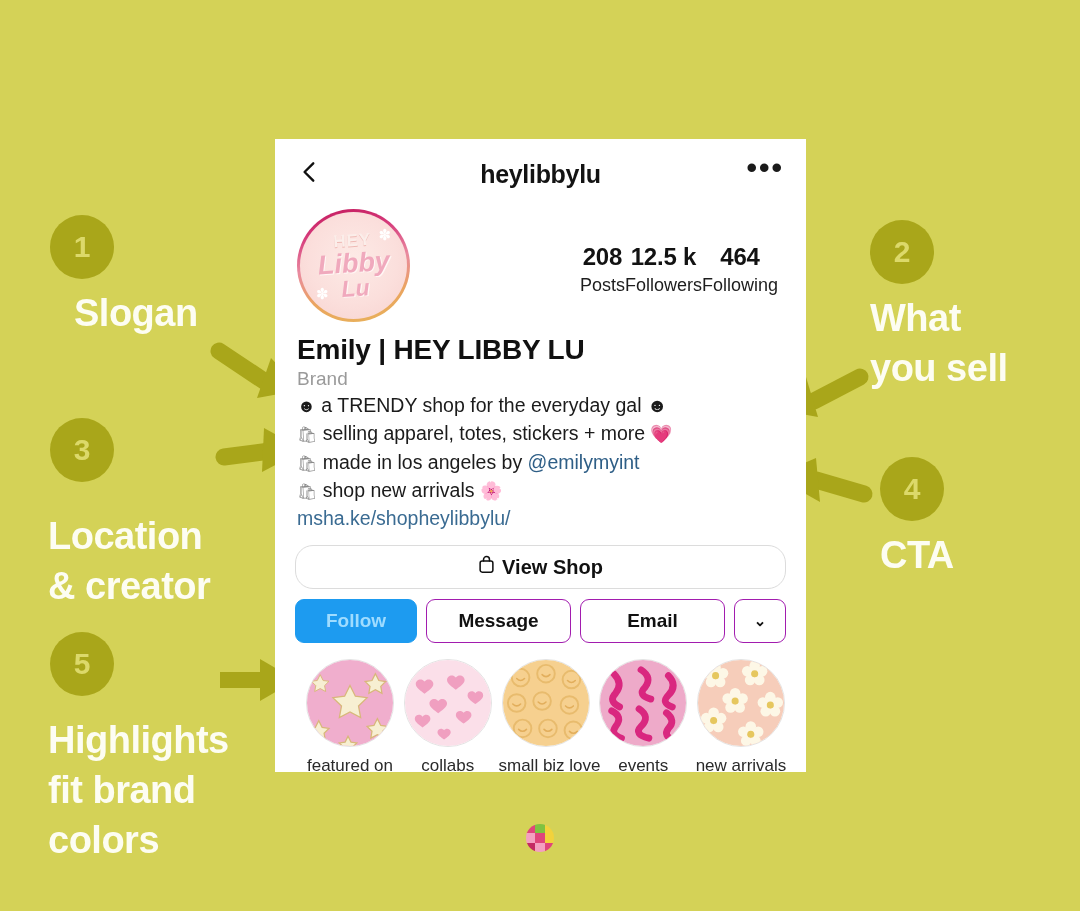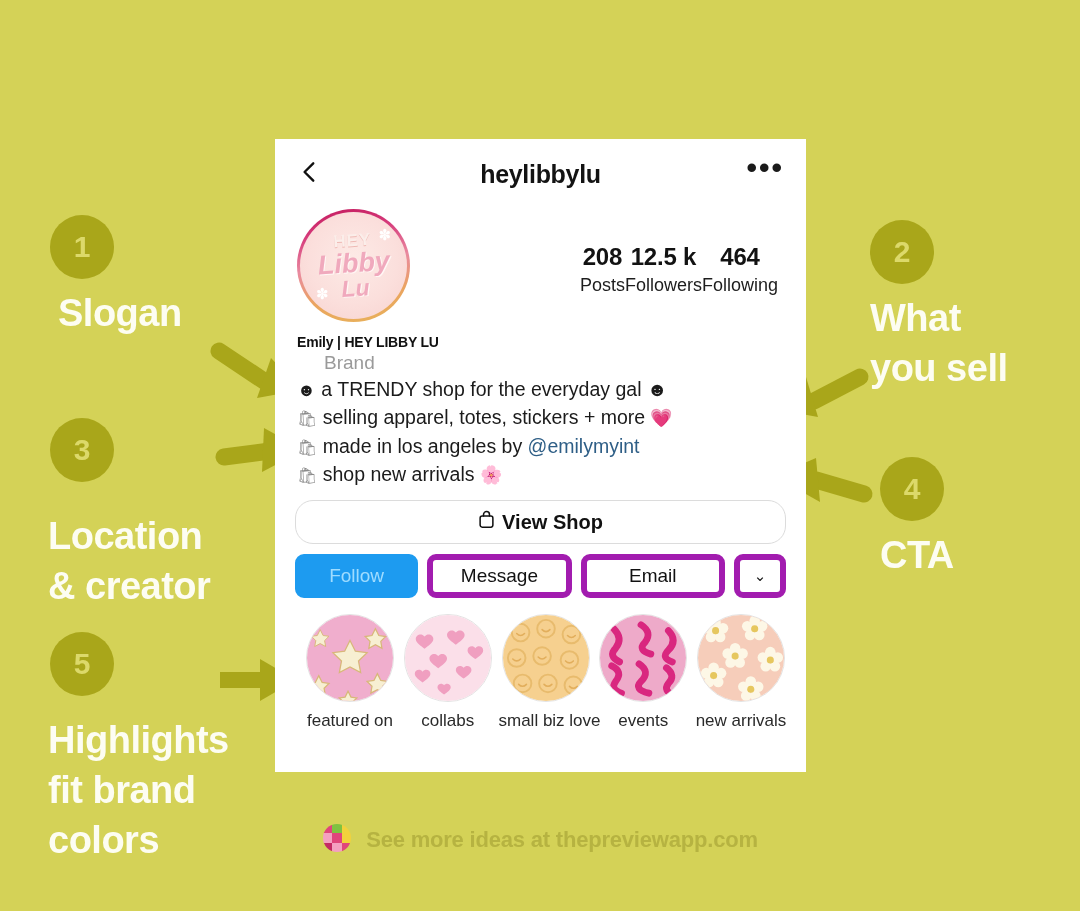--- a/index.html
+++ b/index.html
@@ -110,24 +110,24 @@
   .stat .num {
     font-size: 24px; font-weight: 700; color: #121212;
     letter-spacing: -0.2px;
   }
   .stat .lbl {
     font-size: 18px; color: #1d1d1d; margin-top: 4px;
   }
 
   .bio { padding: 12px 22px 0 22px; }
   .bio-name {
-    font-size: 14px; font-weight: 700; color: #111;
+    font-size: 28px; font-weight: 700; color: #111;
     letter-spacing: -0.2px; margin-bottom: 2px;
   }
-  .bio-cat { font-size: 19px; color: #9a9a9a; margin-bottom: 1px; margin-left: 27px; }
+  .bio-cat { font-size: 19px; color: #9a9a9a; margin-bottom: 1px; }
   .bio-line {
     font-size: 19.5px; color: #1b1b1b; line-height: 1.45;
     white-space: nowrap;
   }
   .bio-line .lead { color: #8b8b8b; font-size: 16px; }
   .mention { color: #2e5e86; margin-top: 8px; }
   .bio-link {
     font-size: 19.5px; color: #3a6b92; line-height: 1.5;
   }
   .emoji { font-size: 18px; }
@@ -138,22 +138,22 @@
     border: 1px solid #dcdcdc; border-radius: 18px;
     background: #fff;
     display: flex; align-items: center; justify-content: center;
     gap: 7px;
     font-size: 20px; font-weight: 700; color: #111;
   }
   .btn-row { display: flex; gap: 9px; margin-top: 10px; }
   .btn {
     height: 44px; border-radius: 9px;
     display: flex; align-items: center; justify-content: center;
-    font-size: 19px; font-weight: 400;
-    border: 6px solid #a21caf; background: #fff; color: #111;
+    font-size: 19px; font-weight: 700;
+    border: 1px solid #a21caf; background: #fff; color: #111;
   }
   .btn.follow {
     background: #1d9bf0; border-color: #1d9bf0; color: #9fdcff;
     flex: 1.05;
   }
   .btn.message { flex: 1.25; }
   .btn.email { flex: 1.25; }
   .btn.chev { width: 52px; flex: 0 0 52px; font-size: 15px; }
 
   .highlights {
@@ -180,21 +180,21 @@
   .footer-text {
     font-size: 22px; font-weight: 700; color: #b6b341;
     letter-spacing: -0.2px;
   }
   .preview-logo { width: 30px; height: 30px; }
 </style>
 </head>
 <body>
 
 <div class="badge" style="left:50px; top:215px;">1</div>
-<div class="anno-label" style="left:58px; top:288px;">Slogan</div>
+<div class="anno-label" style="left:74px; top:288px;">Slogan</div>
 
 <div class="badge" style="left:870px; top:220px;">2</div>
 <div class="anno-label" style="left:870px; top:293px;">What
 you sell</div>
 
 <div class="badge" style="left:50px; top:418px;">3</div>
 <div class="anno-label" style="left:48px; top:511px;">Location
 &amp; creator</div>
 
 <div class="badge" style="left:880px; top:457px;">4</div>
@@ -300,20 +300,21 @@
     </div>
     <div class="bio-line">
       <span class="lead">🛍</span><span> selling apparel, totes, stickers + more </span><span class="emoji">💗</span>
     </div>
     <div class="bio-line">
       <span class="lead">🛍</span><span> made in los angeles by </span><span class="mention">@emilymyint</span>
     </div>
     <div class="bio-line">
       <span class="lead">🛍</span><span> shop new arrivals </span><span class="emoji">🌸</span>
     </div>
+    <div class="bio-link">msha.ke/shopheylibbylu/</div>
   </div>
 
   <div class="btns">
     <div class="viewshop">
       <span>
         <svg width="17" height="19" viewBox="0 0 20 22" fill="none" stroke="#111" stroke-width="1.8" stroke-linecap="round" stroke-linejoin="round">
           <rect x="2.5" y="7" width="15" height="13" rx="2.4"></rect>
           <path d="M6.5 7V5.2a3.5 3.5 0 0 1 7 0V7"></path>
         </svg>
       </span>
@@ -498,14 +499,13 @@
         <rect x="20" y="0" width="10" height="10" fill="#f2d23c"></rect>
         <rect x="0" y="10" width="10" height="10" fill="#f4a0c0"></rect>
         <rect x="10" y="10" width="10" height="10" fill="#e0457b"></rect>
         <rect x="20" y="10" width="10" height="10" fill="#f2d23c"></rect>
         <rect x="0" y="20" width="10" height="10" fill="#c42a63"></rect>
         <rect x="10" y="20" width="10" height="10" fill="#f4a0c0"></rect>
         <rect x="20" y="20" width="10" height="10" fill="#e0457b"></rect>
       </g>
     </svg>
   </span>
-  <span class="footer-text">See more ideas at thepreviewapp.com</span>
 </div>
 
 </body></html>

